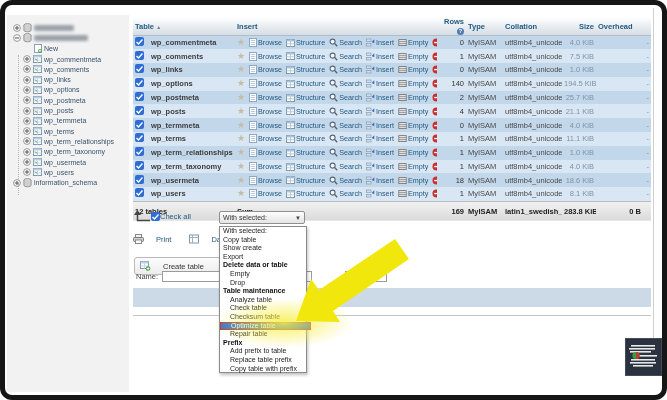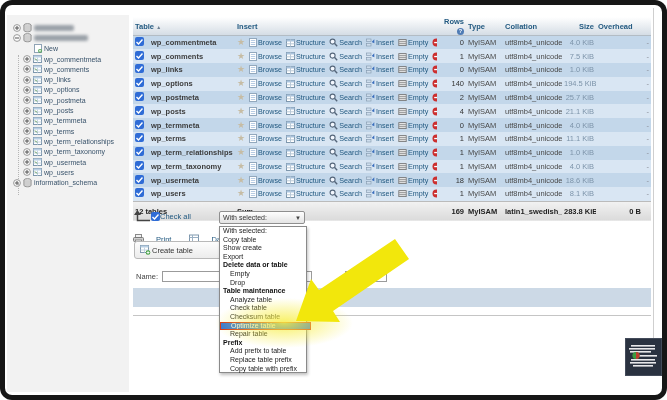--- a/index.html
+++ b/index.html
@@ -38,21 +38,21 @@
   .sort-ic{font-size:5px;color:#6b7f90;}
   .help-ic{display:inline-block;width:7px;height:7px;border-radius:50%;background:#4f7cb5;color:#fff;font-size:5.5px;text-align:center;line-height:7px;font-weight:bold;}
 
   
   .lrow{position:absolute;display:flex;align-items:center;font-size:7.5px;color:#235a81;}
   .checkall{left:128px;top:205px;}
   .checkall .txt{color:#235a81;cursor:pointer;}
   .printrow{left:128px;top:229px;gap:4px;}
   .printrow .plink{display:flex;align-items:center;gap:12px;color:#235a81;cursor:pointer;}
   .gap{width:10px;}
-  .create-box{position:absolute;left:129px;top:236px;width:114px;height:18px;border:1px solid #b9b9b9;border-radius:3px;background:linear-gradient(#fdfdfd,#ececec);display:flex;align-items:center;gap:1px;padding-left:5px;font-size:7.5px;color:#333;cursor:pointer;}
+  .create-box{position:absolute;left:129px;top:252px;width:114px;height:18px;border:1px solid #b9b9b9;border-radius:3px;background:linear-gradient(#fdfdfd,#ececec);display:flex;align-items:center;gap:12px;padding-left:5px;font-size:7.5px;color:#333;cursor:pointer;}
   .name-row{left:131px;top:266px;gap:4px;color:#444;}
   .name-input{width:150px;height:11px;border:1px solid #9b9b9b;background:#fff;font-size:7px;padding:0 2px;}
   .cols-input{position:absolute;left:340px;top:266px;width:42px;height:11px;border:1px solid #9b9b9b;background:#fff;font-size:7px;}
   .blue-band{position:absolute;left:128px;top:283px;width:518px;height:19px;background:#ccd9e6;}
   .hdivider{position:absolute;left:128px;top:310px;width:518px;height:1px;background:#c5c5c5;}
   .right-line{position:absolute;left:648px;top:3px;width:1px;height:331px;background:#cfcfcf;}
 
   
   .selectbox{position:absolute;left:214px;top:206px;width:86px;height:13px;border:1px solid #8f8f8f;border-radius:2px;background:linear-gradient(#fefefe,#e4e4e4);font-size:7px;color:#333;display:flex;align-items:center;justify-content:space-between;padding:0 3px;cursor:pointer;}
   .chev{font-size:6px;color:#444;}

